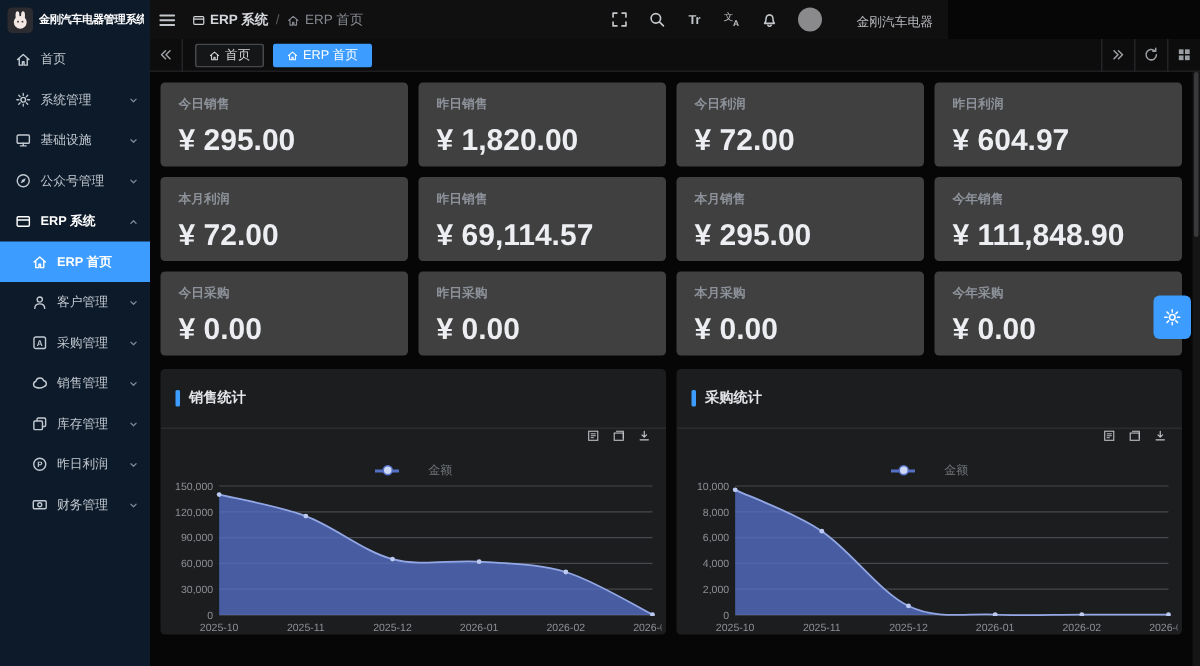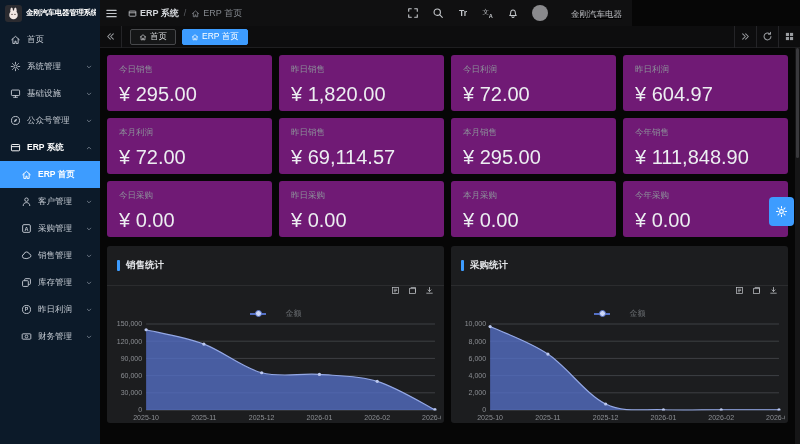--- a/index.html
+++ b/index.html
@@ -17,21 +17,21 @@
     letter-spacing:-0.3px; overflow:hidden; }
   .tb-btn { display:flex; align-items:center; justify-content:center; color:#c3c6ca;
     cursor:pointer; }
   .hamburger { width:22px; height:26px; }
   .breadcrumb { display:flex; align-items:center; gap:5px; margin-left:6px; font-size:9px; }
   .crumb { display:flex; align-items:center; gap:3px; }
   .crumb.first { color:#d3d6da; font-weight:bold; }
   .crumb.last { color:#85898f; }
   .crumb-sep { color:#5a5d61; font-size:9px; }
   .topbar-right { margin-left:auto; display:flex; align-items:center; gap:13px;
-    padding-right:10px;text-decoration:underline; }
+    padding-right:10px; }
   .avatar { width:16px; height:16px; border-radius:50%; background:#8a8a8d; flex:none; }
   .user-wrap { display:flex; align-items:flex-end; gap:23px; cursor:pointer; }
   .user-name { color:#b6b8bc; font-size:8.5px; white-space:nowrap; }
 
   
   .tabbar { position:absolute; left:100px; top:26px; width:700px; height:22px;
     background:#0d0d0e; border-bottom:1px solid #1e1e20; display:flex;
     align-items:center; z-index:20; }
   .tab-nav { width:22px; height:22px; border-right:1px solid #242427; color:#9a9da1; }
   .tab-nav.right { border-right:none; border-left:1px solid #242427; }
@@ -52,21 +52,21 @@
   .side-item .side-label { white-space:nowrap; overflow:hidden; }
   .side-item .arrow { position:absolute; right:7px; color:#7e8894; }
   .side-item.parent-open { color:#ffffff; font-weight:bold; }
   .side-item.active { background:#3d9cff; color:#ffffff; font-weight:bold; }
 
   
   .main { position:absolute; left:100px; top:48px; width:700px; height:396px;
     background:#060606; padding:7px 12px 0 7px; overflow:hidden; }
   .stat-grid { display:grid; grid-template-columns:repeat(4,1fr); gap:7px 7px;
     margin-bottom:9px; }
-  .stat-card { background:#701a75; border-radius:3px; height:56px; padding:9px 12px; }
+  .stat-card { background:#404040; border-radius:3px; height:56px; padding:9px 12px;font-weight:bold; }
   .stat-label { font-size:8.5px; color:#8d929a; margin-bottom:7px; }
   .stat-value { font-size:20px; color:#eceef1; }
 
   .charts-row { display:grid; grid-template-columns:1fr 1fr; gap:7px; }
   .chart-card { background:#1c1d1f; border-radius:3px; height:177px; position:relative;
     overflow:hidden; }
   .chart-header { height:40px; display:flex; align-items:center; gap:6px;
     padding:0 10px; border-bottom:1px solid #2b2c2e; }
   .accent-bar { width:3px; height:11px; background:#3d9cff; border-radius:1px; }
   .chart-title { font-size:9.5px; font-weight:bold; color:#e3e5e8; }

